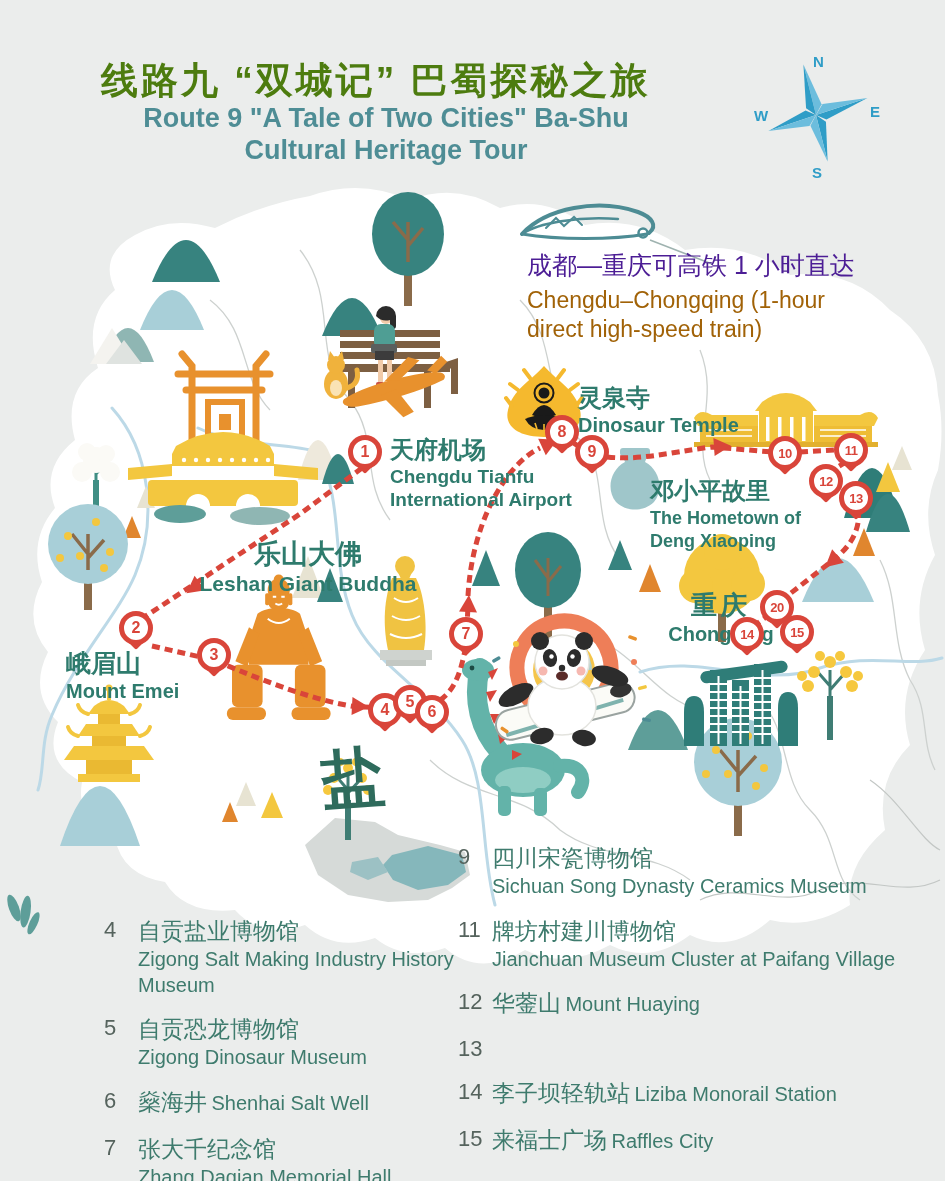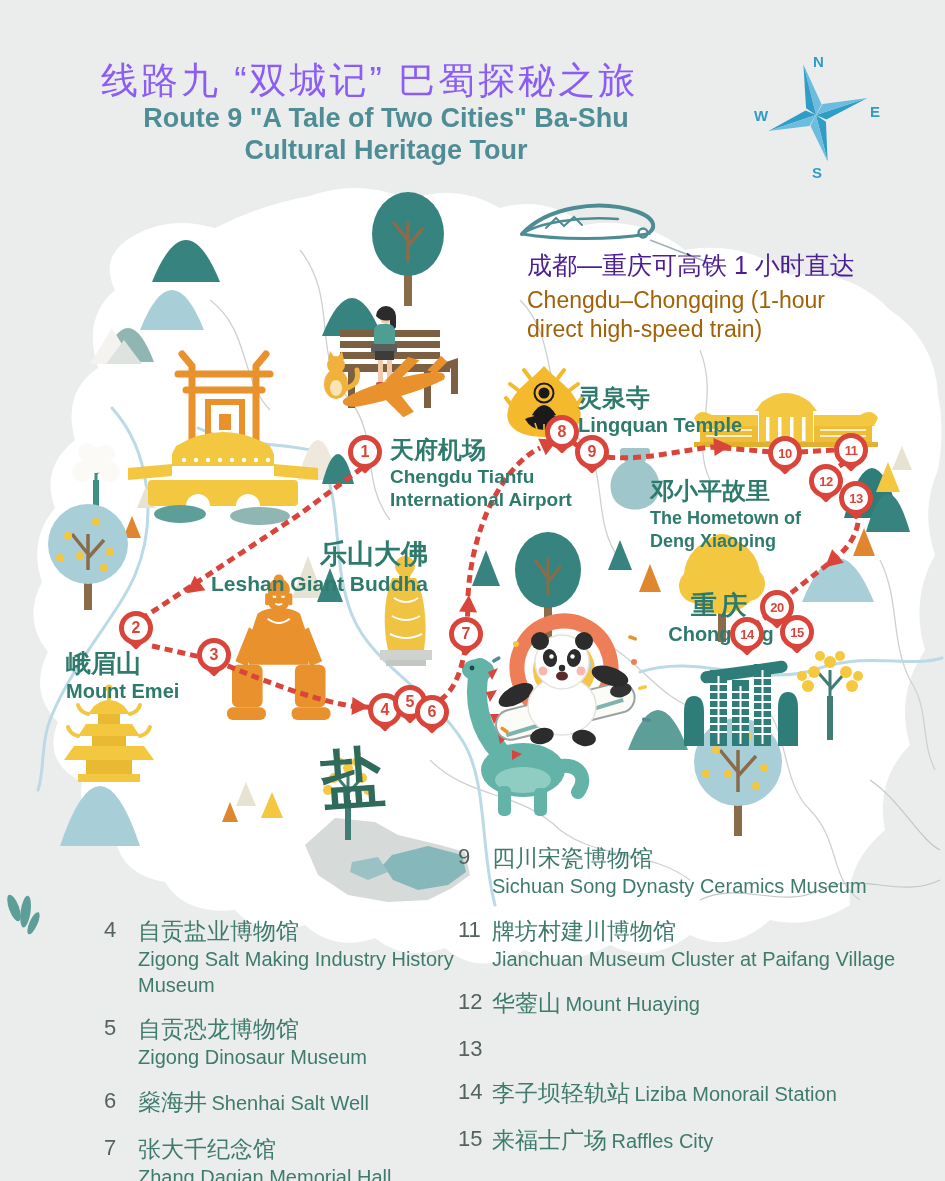--- a/index.html
+++ b/index.html
@@ -2,34 +2,34 @@
 <html><head>
 <meta charset="utf-8">
 <style>
   html,body{margin:0;padding:0}
   .stage{position:relative;width:945px;height:1181px;background:#ebedec;overflow:hidden;
          font-family:"Liberation Sans","DejaVu Sans",sans-serif}
   .abs{position:absolute}
   svg{display:block}
 
   
-  .title-zh{left:101px;top:56px;font-size:37px;font-weight:normal;color:#8b5cf6;letter-spacing:3px;white-space:nowrap}
+  .title-zh{left:101px;top:56px;font-size:37px;font-weight:bold;color:#4d7c0f;letter-spacing:3px;white-space:nowrap}
   .title-en{left:101px;top:103px;width:570px;text-align:center;font-size:27px;font-weight:bold;color:#4e8d95;line-height:1.18}
 
   
   .train-zh{left:527px;top:249px;font-size:25px;color:#4c1d95;white-space:nowrap}
   .train-en{left:527px;top:286px;font-size:23px;color:#a16207;line-height:1.25;width:345px}
 
   
   .maplabel{color:#2e7b6d;font-weight:bold;z-index:2}
   .maplabel .zh{white-space:nowrap}
   .lbl-airport{left:390px;top:434px}
   .lbl-airport .zh{font-size:24px}
   .lbl-airport .en{font-size:19px;line-height:1.2}
-  .lbl-leshan{left:172px;top:536px;width:256px;text-align:right}
+  .lbl-leshan{left:180px;top:536px;width:256px;text-align:center}
   .lbl-leshan .zh{font-size:27px}
   .lbl-leshan .en{font-size:21px}
   .lbl-emei{left:66px;top:647px;width:150px;text-align:left}
   .lbl-emei .zh{font-size:25px}
   .lbl-emei .en{font-size:20px}
   .lbl-lingquan{left:578px;top:382px}
   .lbl-lingquan .zh{font-size:24px}
   .lbl-lingquan .en{font-size:20px}
   .lbl-deng{left:650px;top:475px;width:160px;text-align:left}
   .lbl-deng .zh{font-size:24px}
@@ -526,21 +526,21 @@
   <div class="abs maplabel lbl-leshan">
     <div class="zh">乐山大佛</div>
     <div class="en">Leshan Giant Buddha</div>
   </div>
   <div class="abs maplabel lbl-emei">
     <div class="zh">峨眉山</div>
     <div class="en">Mount Emei</div>
   </div>
   <div class="abs maplabel lbl-lingquan">
     <div class="zh">灵泉寺</div>
-    <div class="en">Lingquan Temple</div>
+    <div class="en">Dinosaur Temple</div>
   </div>
   <div class="abs maplabel lbl-deng">
     <div class="zh">邓小平故里</div>
     <div class="en">The Hometown of</div>
     <div class="en">Deng Xiaoping</div>
   </div>
   <div class="abs maplabel lbl-cq">
     <div class="zh">重庆</div>
     <div class="en">Chongqing</div>
   </div>

